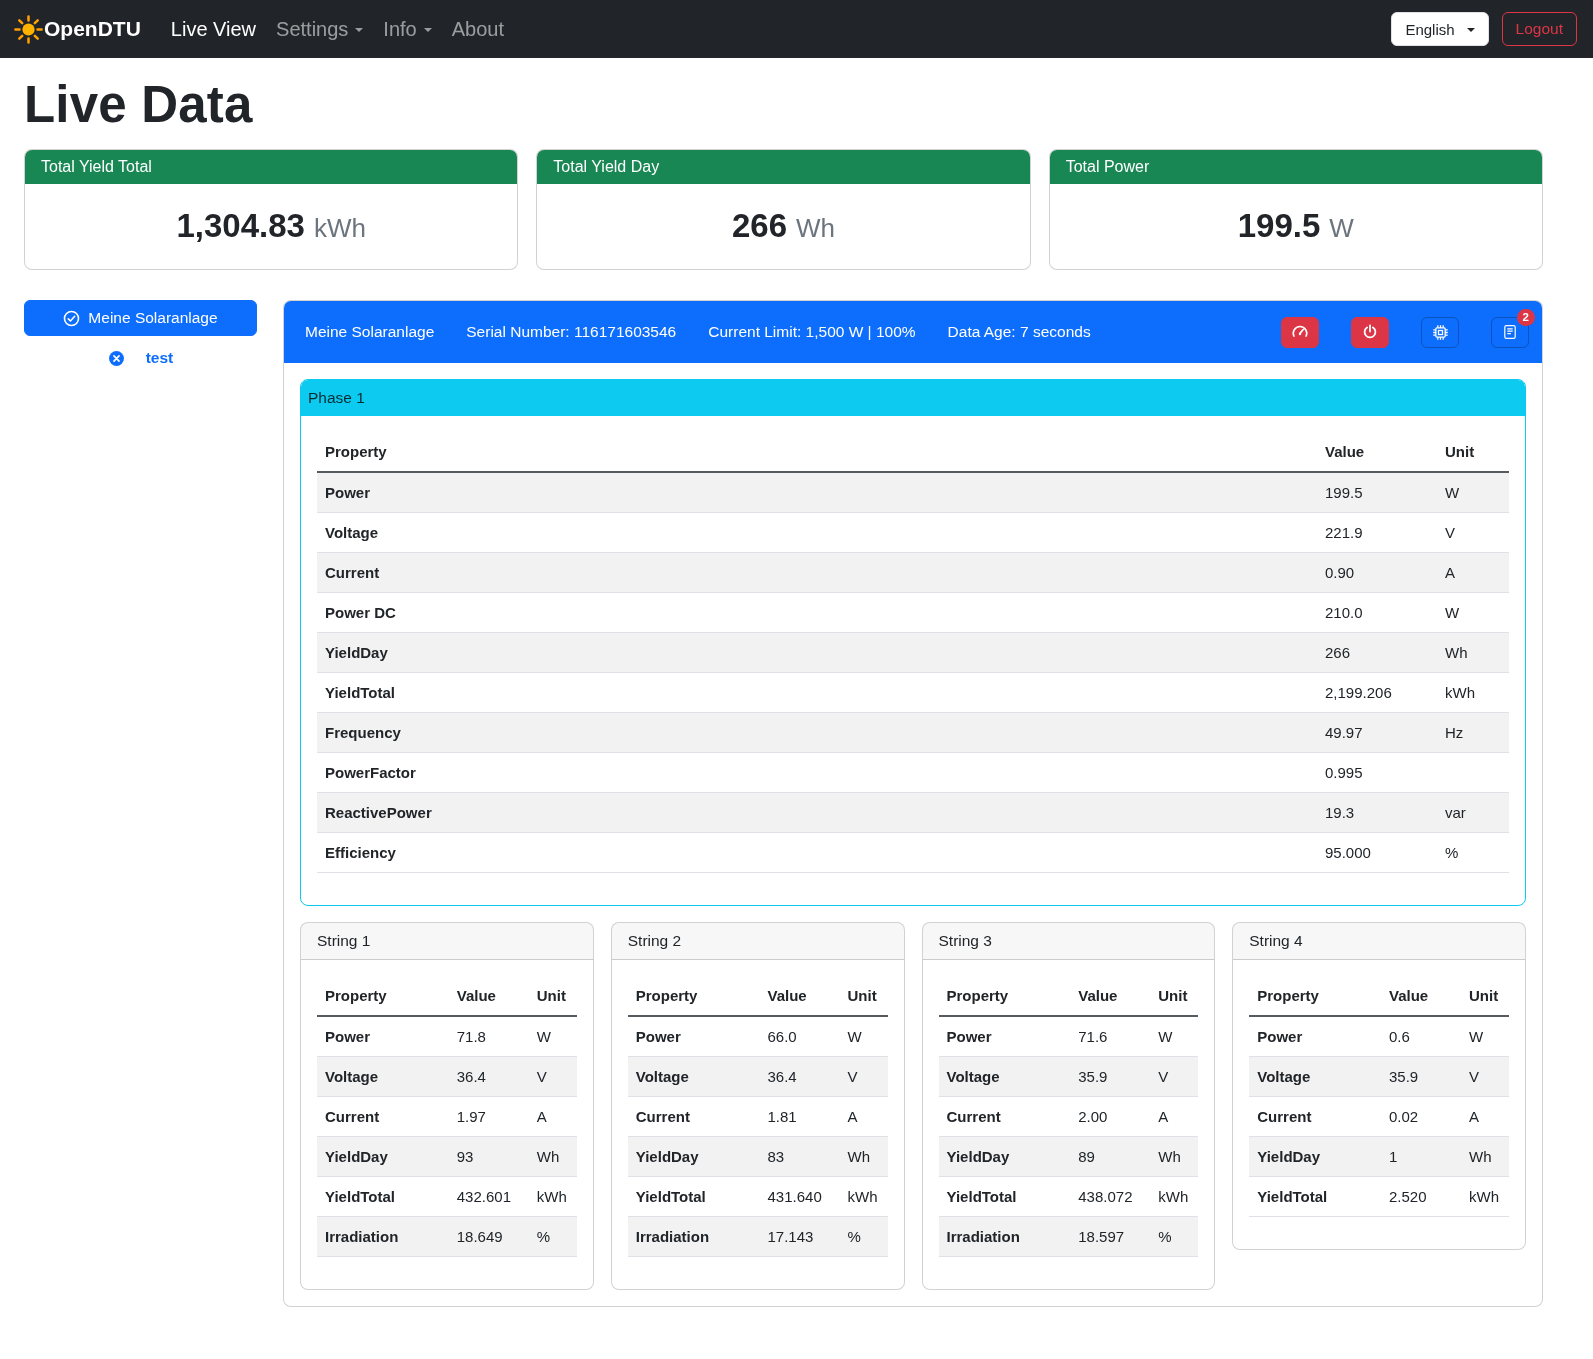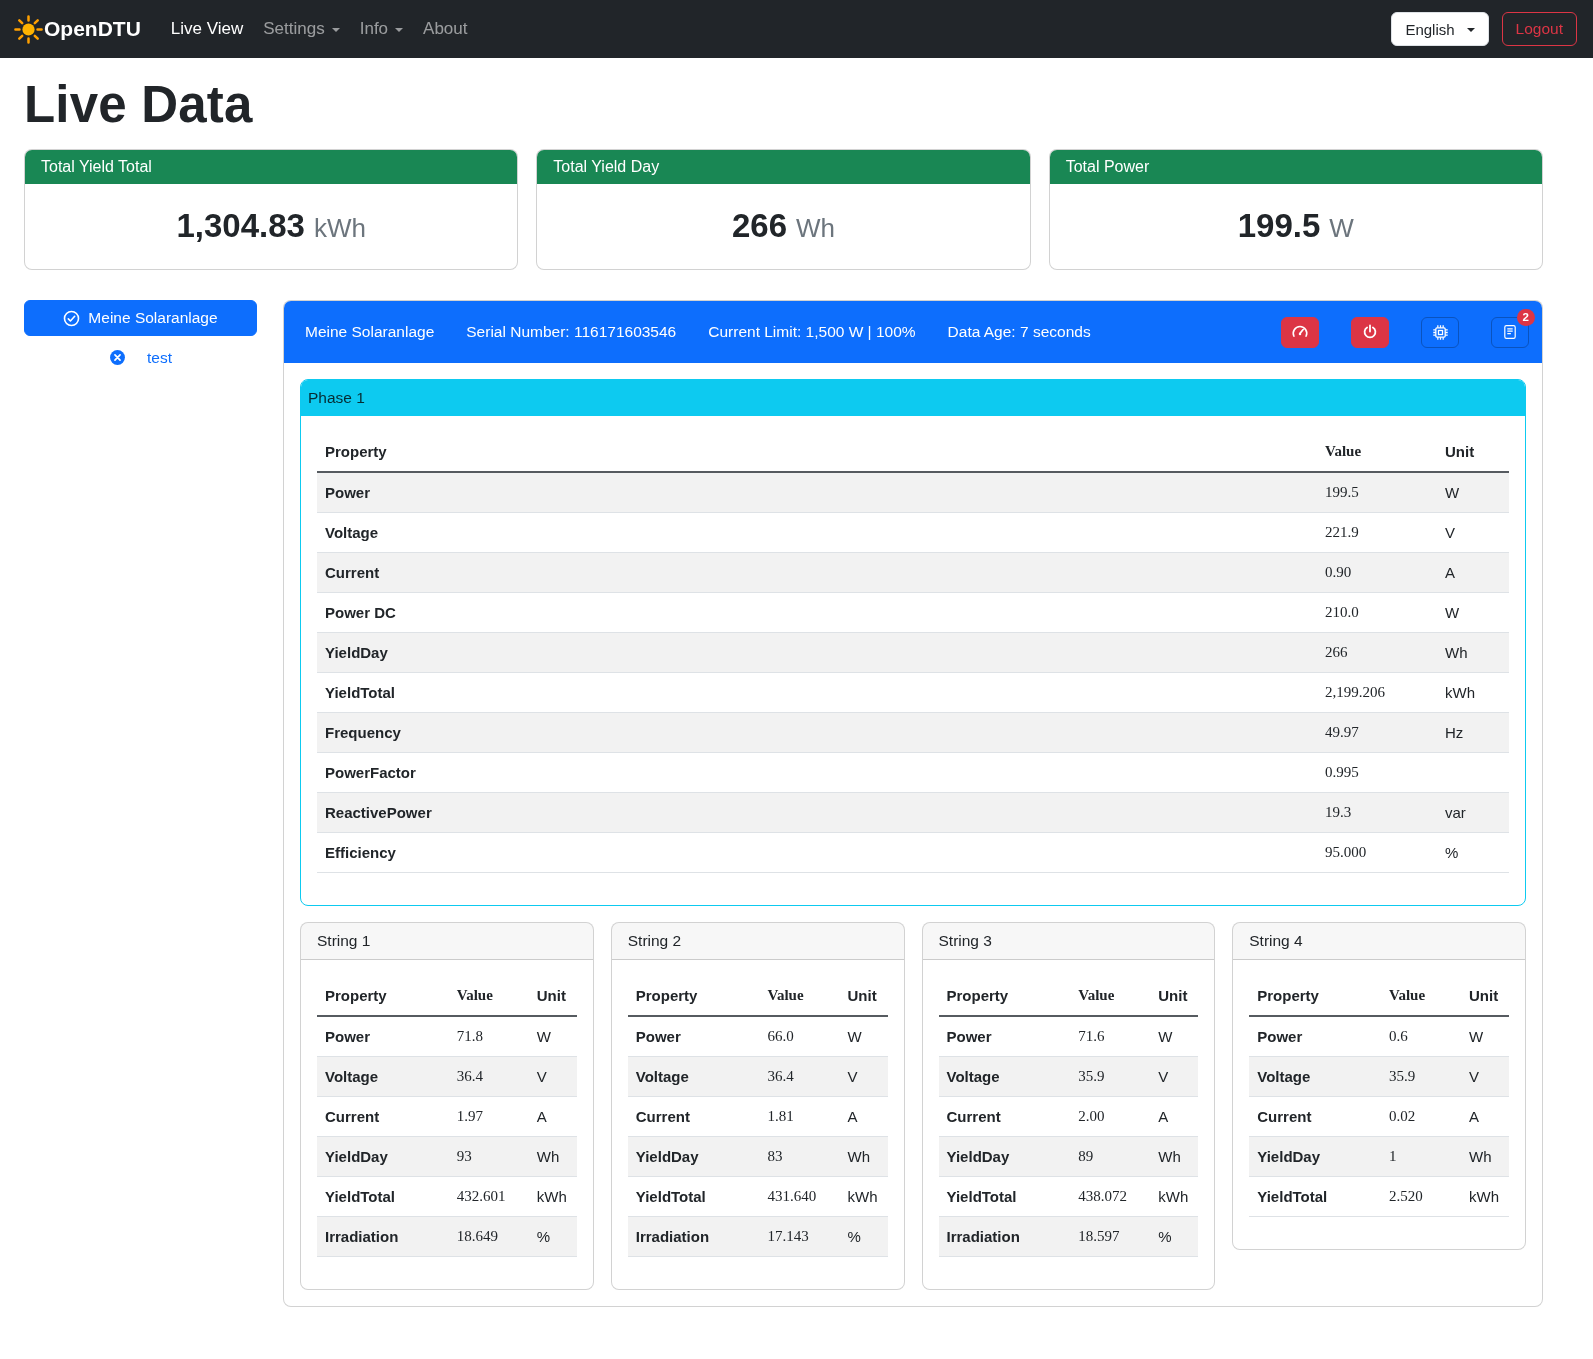--- a/index.html
+++ b/index.html
@@ -11,21 +11,21 @@
   }
 
   
   .navbar {
     height:58px; background:#212529;
     display:flex; align-items:center;
     padding:0 16px 0 13px;
   }
   .brand { display:flex; align-items:center; color:#fff; font-size:21px; font-weight:700; margin-right:20px; cursor:pointer; }
   .nav-links { display:flex; align-items:center; flex:1; }
-  .nav-link { color:rgba(255,255,255,.55); font-size:17px; padding:8px 10px; cursor:pointer; display:flex; align-items:center; gap:7px; }
+  .nav-link { color:rgba(255,255,255,.55); font-size:20px; padding:8px 10px; cursor:pointer; display:flex; align-items:center; gap:7px; }
   .nav-link.active { color:#fff; }
   .caret { width:0; height:0; border-left:4.5px solid transparent; border-right:4.5px solid transparent; border-top:4.5px solid currentColor; margin-top:2px; }
   .nav-right { display:flex; align-items:center; gap:13px;justify-content:space-between; }
   .lang-select {
     background:#fff; border:1px solid #dee2e6; border-radius:6px; height:34px;
     padding:0 13px; display:flex; align-items:center; gap:12px;
     font-size:15px; color:#212529; cursor:pointer;
   }
   .logout-btn {
     background:transparent; border:1px solid #dc3545; color:#dc3545;
@@ -47,23 +47,23 @@
 
   
   .content-row { display:flex; align-items:flex-start; }
   .sidebar { width:233px; margin-right:26px; flex-shrink:0; }
   .inverter-btn {
     width:100%; background:#0d6efd; color:#fff; border:1px solid #0d6efd; border-radius:6px;
     height:36px; display:flex; align-items:center; justify-content:center; gap:8px;
     font-size:15.5px; cursor:pointer; font-family:inherit;
   }
   .inverter-link {
-    margin:13px auto 0; display:flex; align-items:flex-start; gap:21px;
+    margin:13px auto 0; display:flex; align-items:flex-end; gap:21px;
     color:#0d6efd; font-size:15.5px; cursor:pointer; width:fit-content;
-    background:none; border:none; font-family:inherit;
+    background:none; border:none; font-family:inherit;font-weight:bold;
   }
 
   
   .panel { flex:1; border:1px solid rgba(0,0,0,.175); border-radius:8px; background:#fff; }
   .panel-header {
     background:#0d6efd; color:#fff; border-radius:7px 7px 0 0;
     display:flex; align-items:center; gap:32px;
     padding:0 13px 0 21px; height:62px; font-size:15.5px;
   }
   .panel-header .spacer { flex:1; }
@@ -87,21 +87,21 @@
   .card-body { padding:16px 16px 16px; }
 
   
   .data-table { width:100%; border-collapse:collapse; font-size:15px; margin-bottom:16px; }
   .data-table th, .data-table td {
     padding:9px 8px; text-align:left; vertical-align:middle;
     border-bottom:1px solid #dee2e6; line-height:21px;
   }
   .data-table thead th { border-bottom:2px solid #565b60; font-weight:700; }
   .data-table tbody th { font-weight:700; }
-  .col-val { text-align:left;font-family:Liberation Serif, serif; }
+  .col-val { text-align:left; }
   .phase-card .col-val { width:120px; }
   .phase-card .col-unit { width:72px; }
   .string-card .col-val { width:80px; }
   .string-card .col-unit { width:48px; }
   .phase-card tbody tr:nth-child(odd) { background:rgba(0,0,0,.05); }
   .string-card tbody tr:nth-child(even) { background:rgba(0,0,0,.05); }
 
   
   .strings-row { display:flex; gap:17px; align-items:flex-start; }
   .string-card { flex:1; border:1px solid rgba(0,0,0,.175); border-radius:8px; overflow:hidden; background:#fff; }

